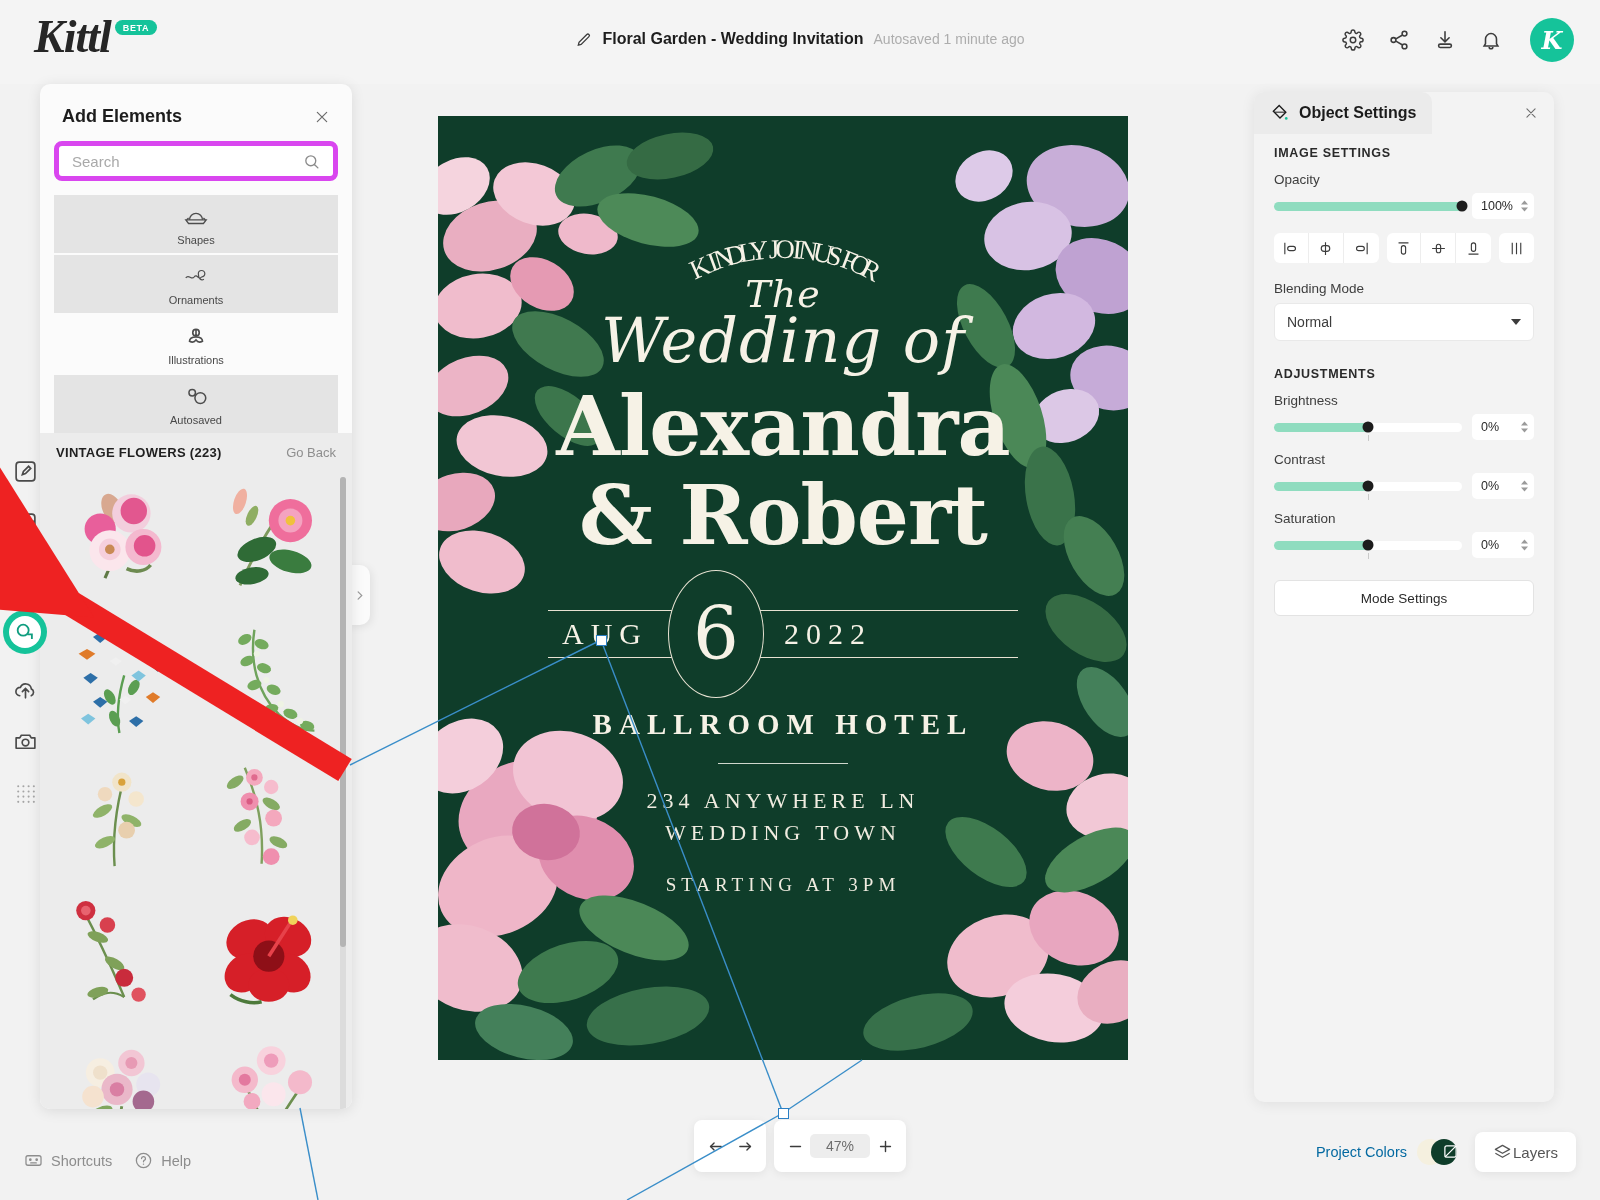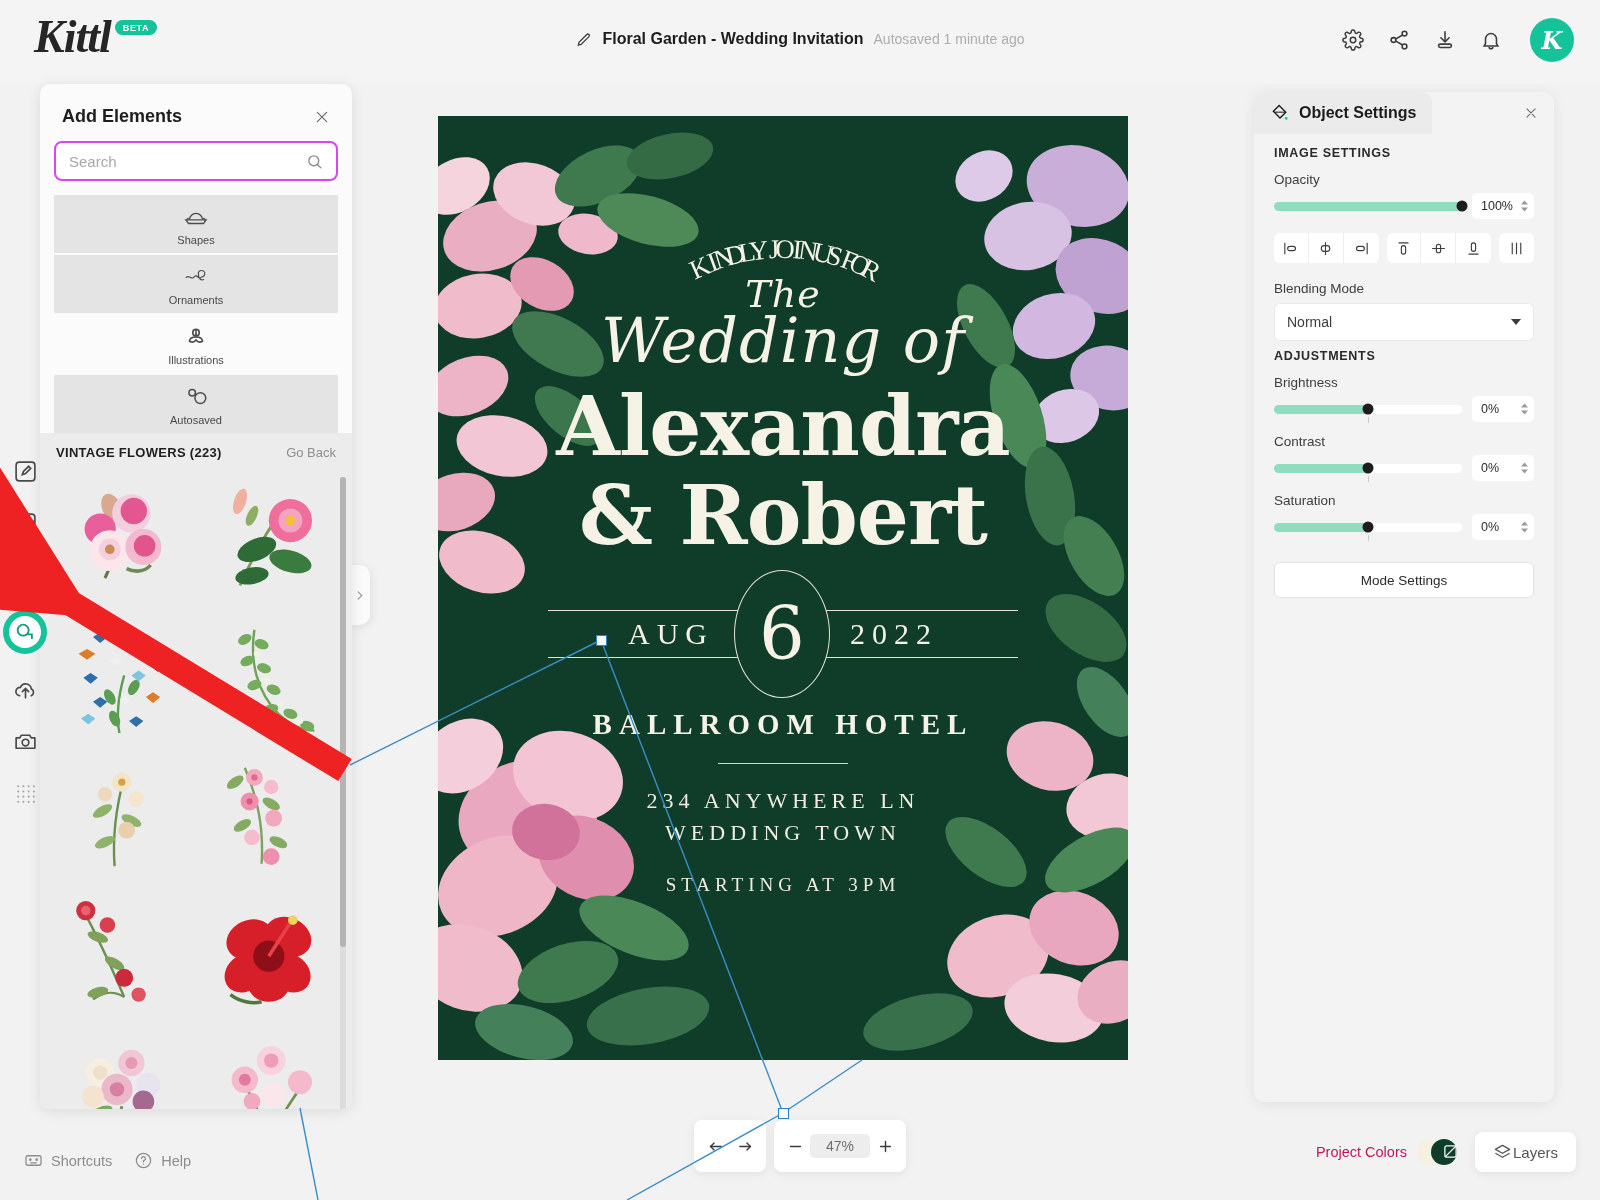--- a/index.html
+++ b/index.html
@@ -73,21 +73,21 @@
     box-shadow: 0 2px 14px rgba(0,0,0,.10);
     z-index: 5; overflow: hidden;
   }
   .panel-head {
     display: flex; align-items: center; justify-content: space-between;
     padding: 22px 22px 14px 22px;
   }
   .panel-title { font-size: 18px; font-weight: 700; color: #1d1d1d; }
   .panel-close { width: 16px; height: 16px; color: #6d6d6d; cursor: pointer; }
   .search-box {
-    margin: 0 14px; height: 40px; border: 2px solid #d946ef; border-radius: 8px;
+    margin: 0 14px; height: 40px; border: 5px solid #d946ef; border-radius: 8px;
     background: #fff; display: flex; align-items: center; padding: 0 13px; gap: 8px;
   }
   .search-box input {
     border: none; outline: none; flex: 1; font-size: 15px; color: #3a3a3a;
     background: transparent; font-family: "Liberation Sans", sans-serif;
   }
   .search-box input::placeholder { color: #a9a9a9; }
   .search-icon { width: 17px; height: 17px; color: #8b8b8b; }
   .cat-tabs { display: flex; margin: 14px 14px 0 14px; gap: 2px; flex-direction: column; }
   .cat-tab {
@@ -155,21 +155,21 @@
     font-family: "DejaVu Serif", serif; font-style: italic; font-size: 62px;
     margin-top: -12px; color: #f6f2e6; letter-spacing: 1px;
   }
   .names {
     font-family: "DejaVu Serif", serif; font-weight: 700; font-size: 82px;
     line-height: .96; text-align: center; margin-top: 10px; color: #f6f2e6;
     letter-spacing: -1px;
   }
   .date-row {
     margin-top: 42px; width: 470px; display: flex; align-items: center;
-    justify-content: center; position: relative; height: 76px;
+    justify-content: flex-start; position: relative; height: 76px;
   }
   .date-rule { position: absolute; left: 0; right: 0; height: 1px; background: #e7e2d2; }
   .date-rule.top { top: 14px; }
   .date-rule.bot { bottom: 14px; }
   .date-mon, .date-yr {
     font-family: "Liberation Serif", serif; font-size: 30px; letter-spacing: 7px;
     color: #f6f2e6; z-index: 2; background: #0f3d2a; padding: 0 14px;
   }
   .date-oval {
     width: 96px; height: 128px; border: 1.5px solid #e7e2d2; border-radius: 50%;
@@ -278,21 +278,21 @@
   }
   .zbtn svg { width: 17px; height: 17px; }
   .zoom-val {
     min-width: 60px; text-align: center; font-size: 14px; color: #6e6e6e;
     background: #ededed; border-radius: 5px; padding: 4px 10px; cursor: pointer;
   }
   .bottom-right {
     position: absolute; right: 24px; bottom: 28px; display: flex; align-items: center; gap: 14px;
   }
   .proj-colors { display: flex; align-items: center; gap: 10px; }
-  .proj-colors > span { font-size: 14.5px; color: #be185d; }
+  .proj-colors > span { font-size: 14.5px; color: #0369a1; }
   .swatches { position: relative; width: 44px; height: 26px; cursor: pointer; }
   .sw { position: absolute; top: 0; width: 26px; height: 26px; border-radius: 50%; }
   .sw.a { left: 0; background: #f5f0df; }
   .sw.b { left: 14px; background: #0f3d2a; }
   .sw-ico { position: absolute; left: 26px; top: 5px; width: 15px; height: 15px; color: #fff; }
   .layers-btn {
     background: #fff; border-radius: 8px; box-shadow: 0 2px 10px rgba(0,0,0,.07);
     height: 40px; display: flex; align-items: center; gap: 1px; padding: 0 18px;
     cursor: pointer;
   }
@@ -912,21 +912,21 @@
         </div>
       </div>
     </div>
 
     <div class="field-label" style="margin-top:18px">Blending Mode</div>
     <div class="select-box">
       <span>Normal</span>
       <span class="caret"></span>
     </div>
 
-    <div class="sec-label" style="margin-top:8px">ADJUSTMENTS</div>
+    <div class="sec-label" style="margin-top:26px">ADJUSTMENTS</div>
 
     <div class="field-label">Brightness</div>
     <div class="slider-row">
       <div class="slider">
         <div class="fill" style="width:50%"></div>
           <div class="knob" style="left:50%"></div>
           <div class="tick"></div>
       </div>
       <div class="num-box">
         <span>0%</span>

